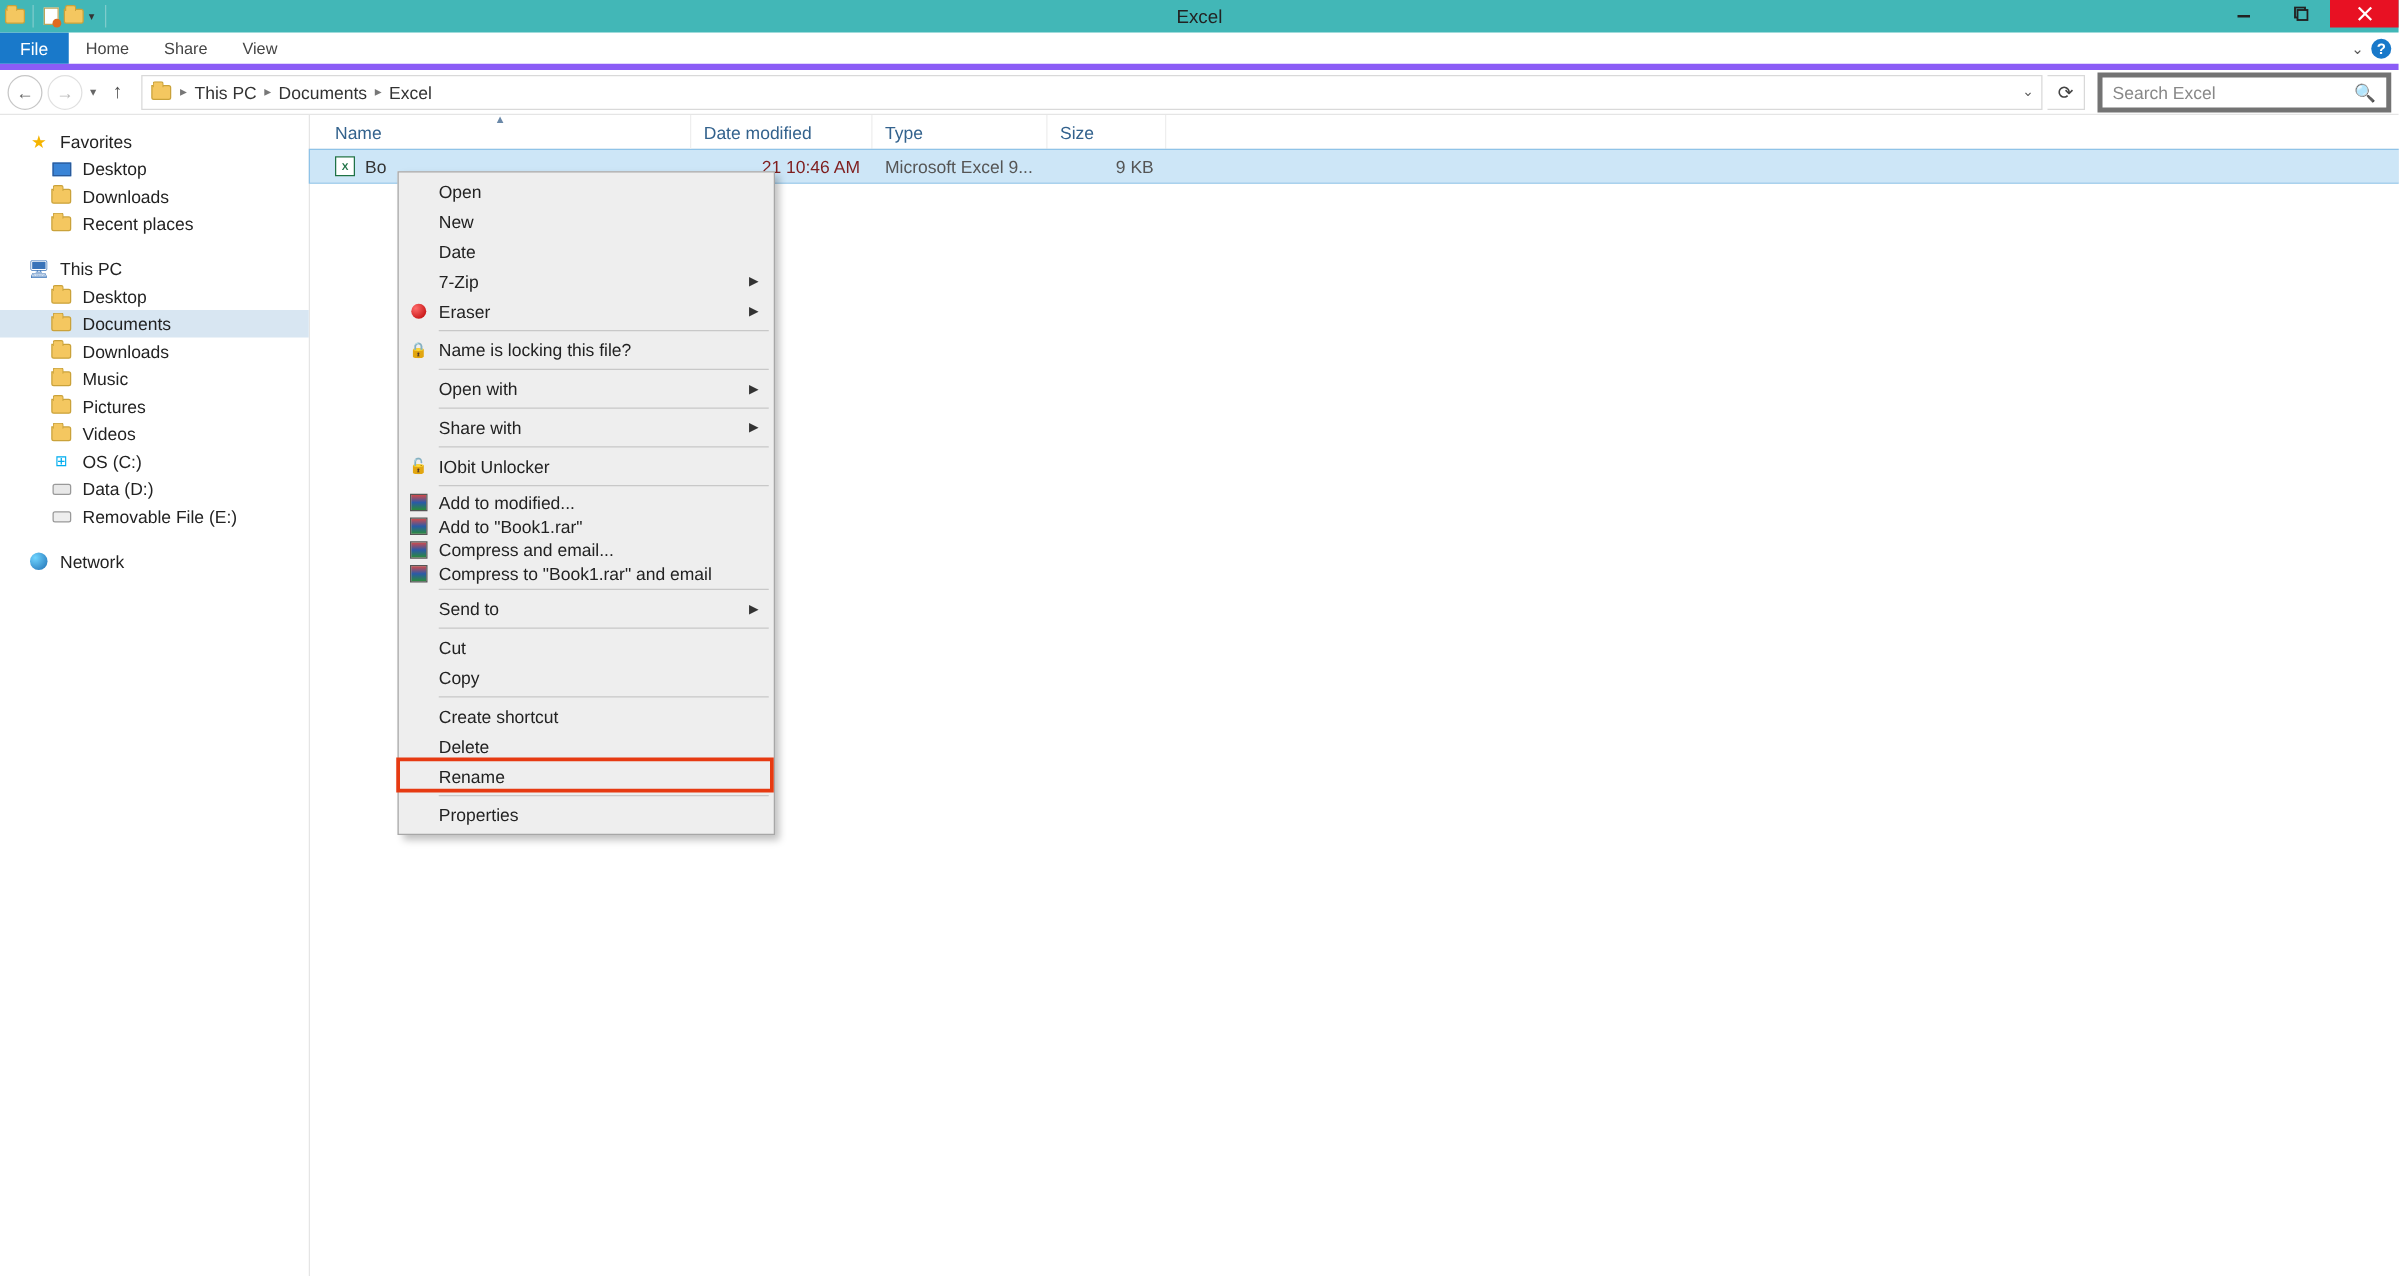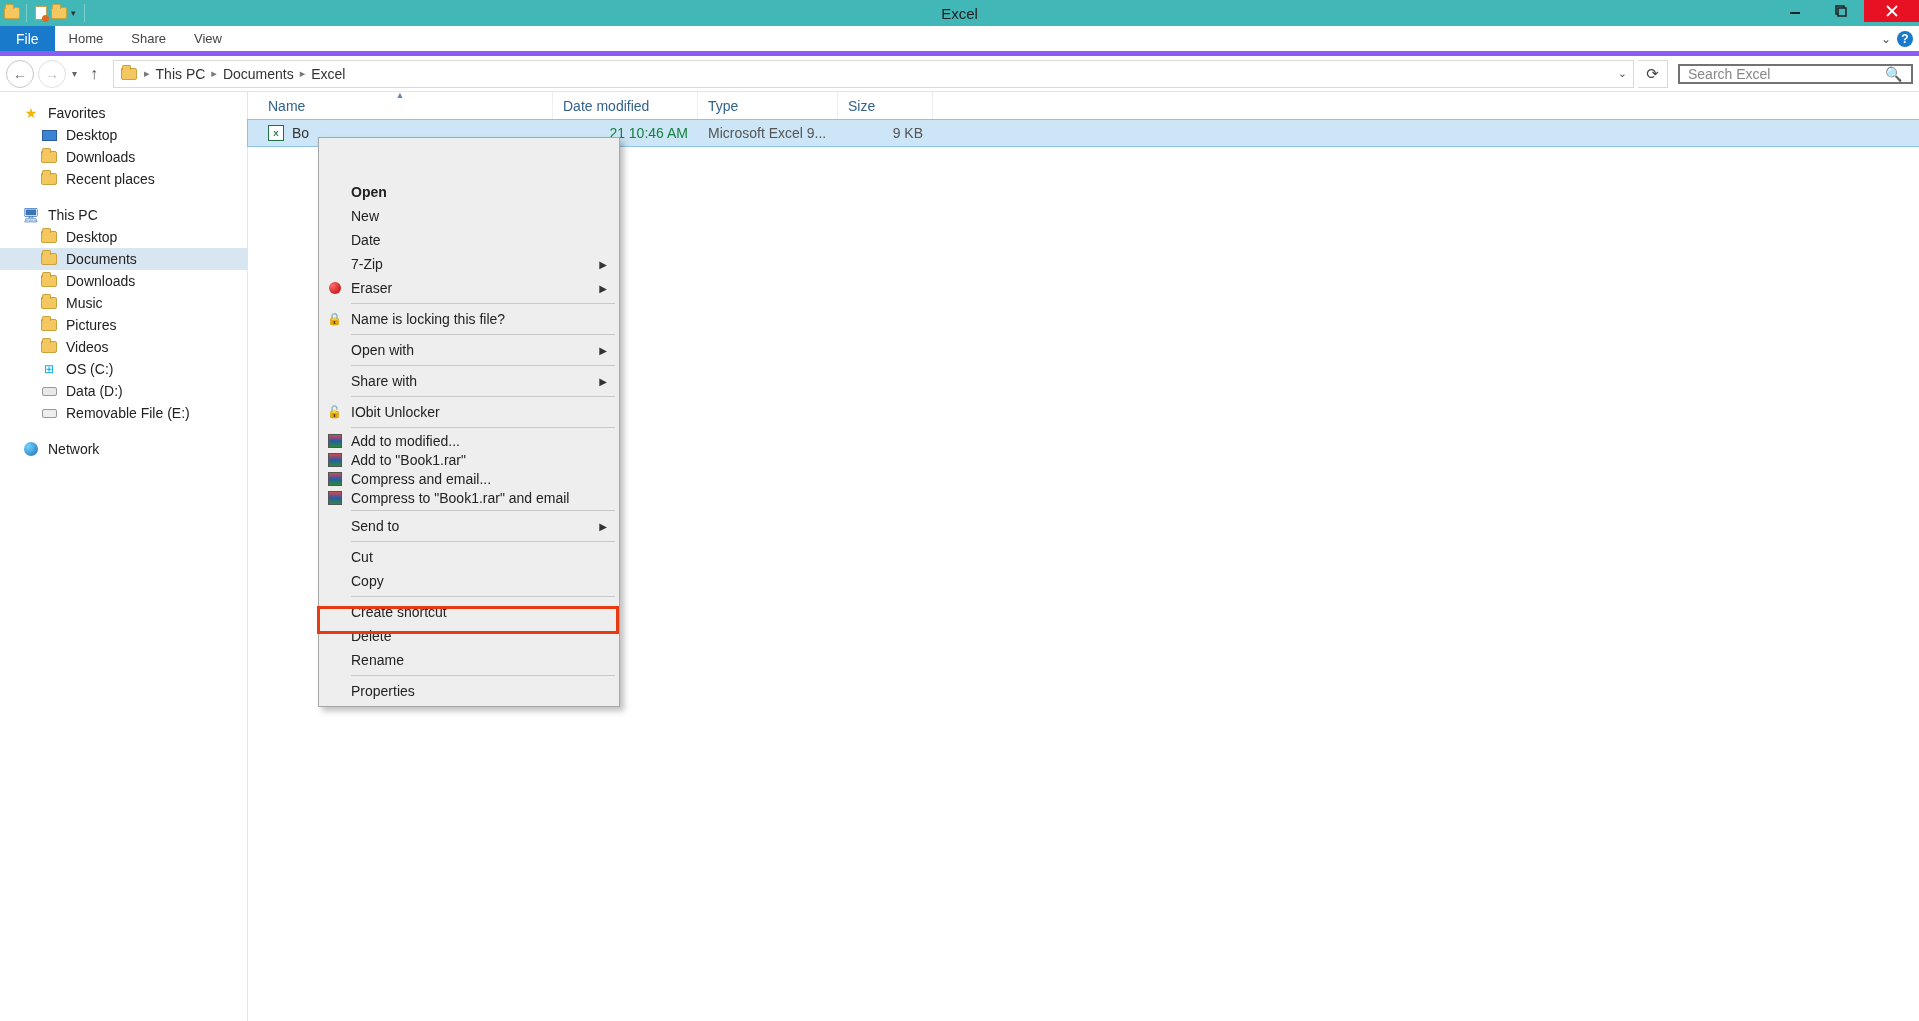--- a/index.html
+++ b/index.html
@@ -30,21 +30,21 @@
   .navbar { height:36px; border-bottom:1px solid #e5e5e5; display:flex; align-items:center; padding:0 6px; gap:4px;}
   .navbtn { width:28px; height:28px; border:1px solid #c7c7c7; border-radius:50%; display:flex; align-items:center; justify-content:center; color:#666; font-size:14px; background:#fff;}
   .navbtn.disabled { color:#bbb; border-color:#e0e0e0;}
   .navsmall { color:#666; font-size:10px; padding:0 2px;}
   .uparrow { width:22px; height:22px; display:flex; align-items:center; justify-content:center; color:#555; font-size:16px;}
   .addressbar { flex:1; height:28px; border:1px solid #d9d9d9; display:flex; align-items:center; padding:0 6px; gap:6px; margin-left:4px;}
   .crumb { font-size:14px; color:#333;}
   .crumb-sep { color:#777; font-size:11px;}
   .addr-right { margin-left:auto; display:flex; align-items:center; gap:8px; color:#555;}
   .refresh-box { width:30px; height:28px; border:1px solid #d9d9d9; border-left:none; display:flex; align-items:center; justify-content:center; color:#444; font-size:15px;}
-  .searchbox { width:235px; height:20px; border:2px solid #737373; display:flex; align-items:center; padding:0 8px; margin-left:6px; color:#888; font-size:14px; justify-content:space-between;}
+  .searchbox { width:235px; height:32px; border:4px solid #737373; display:flex; align-items:center; padding:0 8px; margin-left:6px; color:#888; font-size:14px; justify-content:space-between;}
   .searchbox .mag { color:#888; font-size:14px;}
 
   
   .body { display:flex; height:calc(100% - 26px - 30px - 36px);}
   .sidebar { width:248px; border-right:1px solid #e5e5e5; padding-top:10px;}
   .side-group { margin-bottom:14px;}
   .side-item { display:flex; align-items:center; gap:8px; padding:3px 8px 3px 22px; font-size:14px; color:#222;}
   .side-sub { padding-left:40px;}
   .side-item.selected { background:#d8e6f2;}
   .ico { width:18px; height:16px; display:flex; align-items:center; justify-content:center; font-size:14px;}
@@ -64,35 +64,35 @@
   .col.name { width:305px; padding-left:20px; position:relative;}
   .col.name .sort-ind { position:absolute; left:50%; top:-2px; transform:translateX(-50%); color:#6a88a8; font-size:9px;}
   .col.date { width:145px;}
   .col.type { width:140px;}
   .col.size { width:95px;}
 
   .filerow { height:26px; display:flex; align-items:center; font-size:14px; color:#333;}
   .filerow.selected { background:#cde6f7; outline:1px solid #8fc3e8;}
   .cell { padding:0 10px;}
   .cell.name { width:305px; padding-left:20px; display:flex; align-items:center; gap:8px;}
-  .cell.date { width:145px; color:#15803d;}
+  .cell.date { width:145px; color:#7f1d1d;}
   .cell.type { width:140px; color:#555;}
   .cell.size { width:95px; text-align:right; color:#555;}
   .xls-ico { width:16px; height:16px; background:#fff; border:1px solid #1f7246; position:relative; font-size:8px; color:#1f7246; display:flex; align-items:center; justify-content:center; font-weight:bold;}
 
   
   .ctxmenu {
     position:absolute; left:318px; top:137px; width:302px;
     background:#eeeeee; border:1px solid #a7a7a7;
     box-shadow: 4px 4px 6px rgba(0,0,0,0.25);
     padding:3px 2px;
     font-size:14px;
   }
   .ctx-item { display:flex; align-items:center; height:24px; padding-left:30px; position:relative; color:#222;}
-  .ctx-item.bold { font-weight:700;margin-top:39px;}
+  .ctx-item.bold { font-weight:400;}
   .ctx-item .arrow { margin-left:auto; margin-right:10px; font-size:10px; color:#333;}
   .ctx-item .ci-ico { position:absolute; left:6px; width:16px; height:16px; display:flex; align-items:center; justify-content:center; font-size:12px;}
   .ctx-sep { height:1px; background:#c8c8c8; margin:3px 2px 3px 30px;}
   .ctx-item.tight { height:19px;}
   .ctx-highlight { position:absolute; border:3px solid #e63a12; pointer-events:none;}
   .rar-ico { width:14px; height:14px; background:linear-gradient(#d24a4a,#2a5aa8,#2a8a3a); border:1px solid #555;}
   .eraser-ico { width:12px; height:12px; border-radius:50%; background:radial-gradient(circle at 30% 30%, #ff6a6a, #b80000);}
   .lock-ico { color:#a88b2a;}
   .iobit-ico { color:#7a6b2a;}
 

